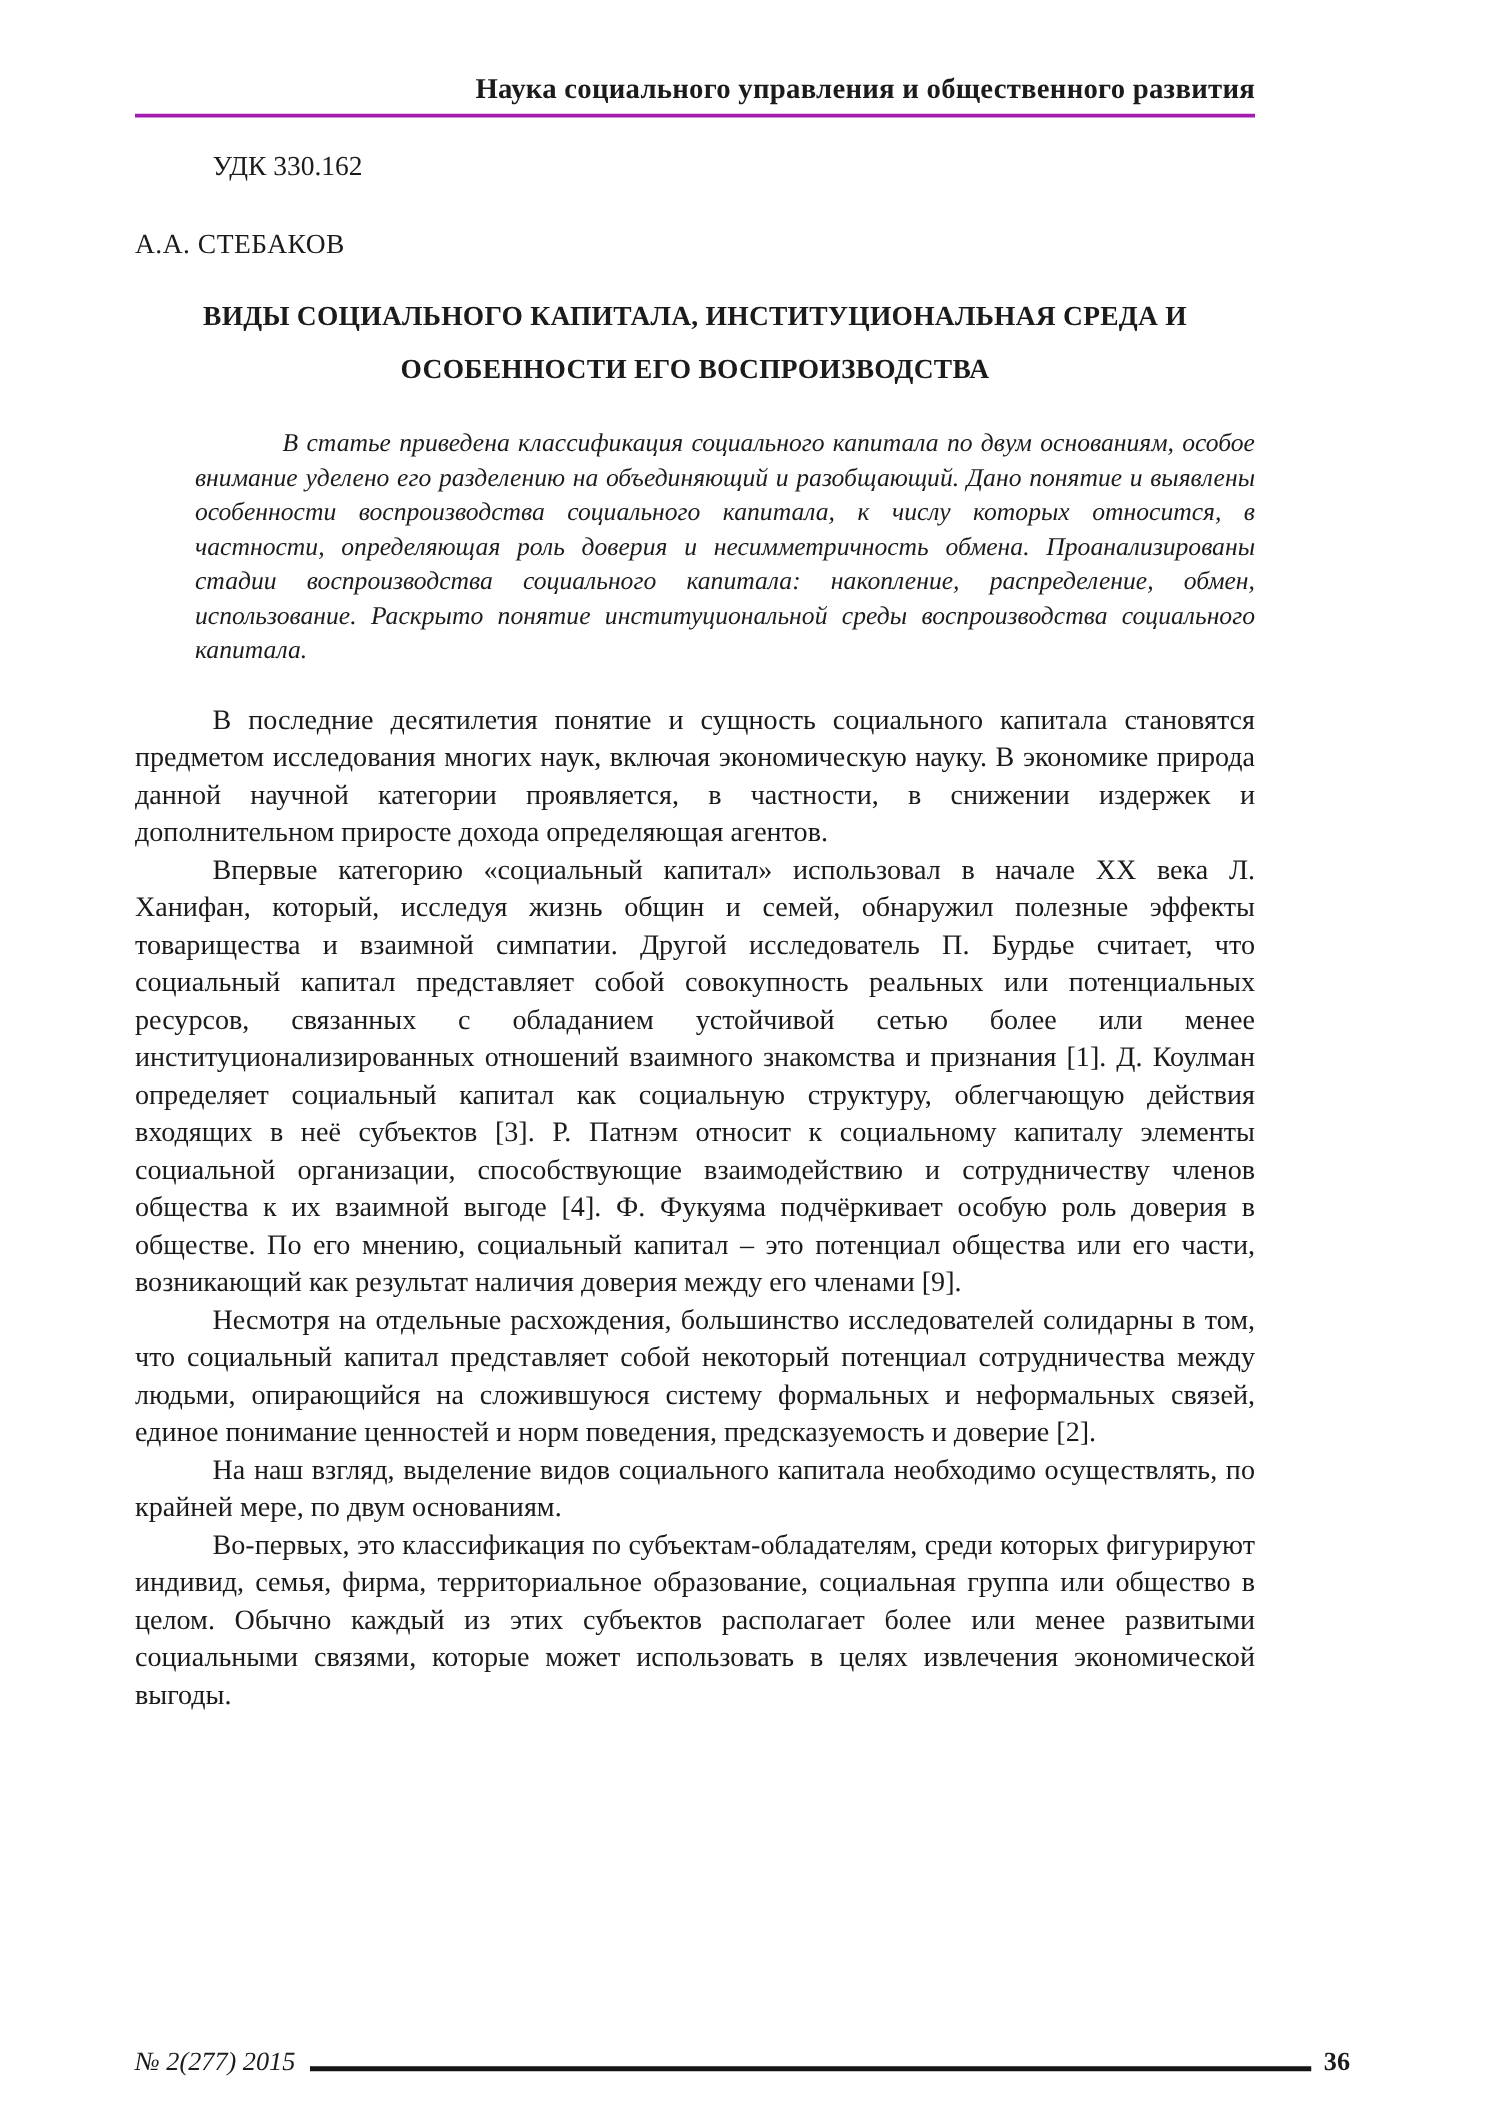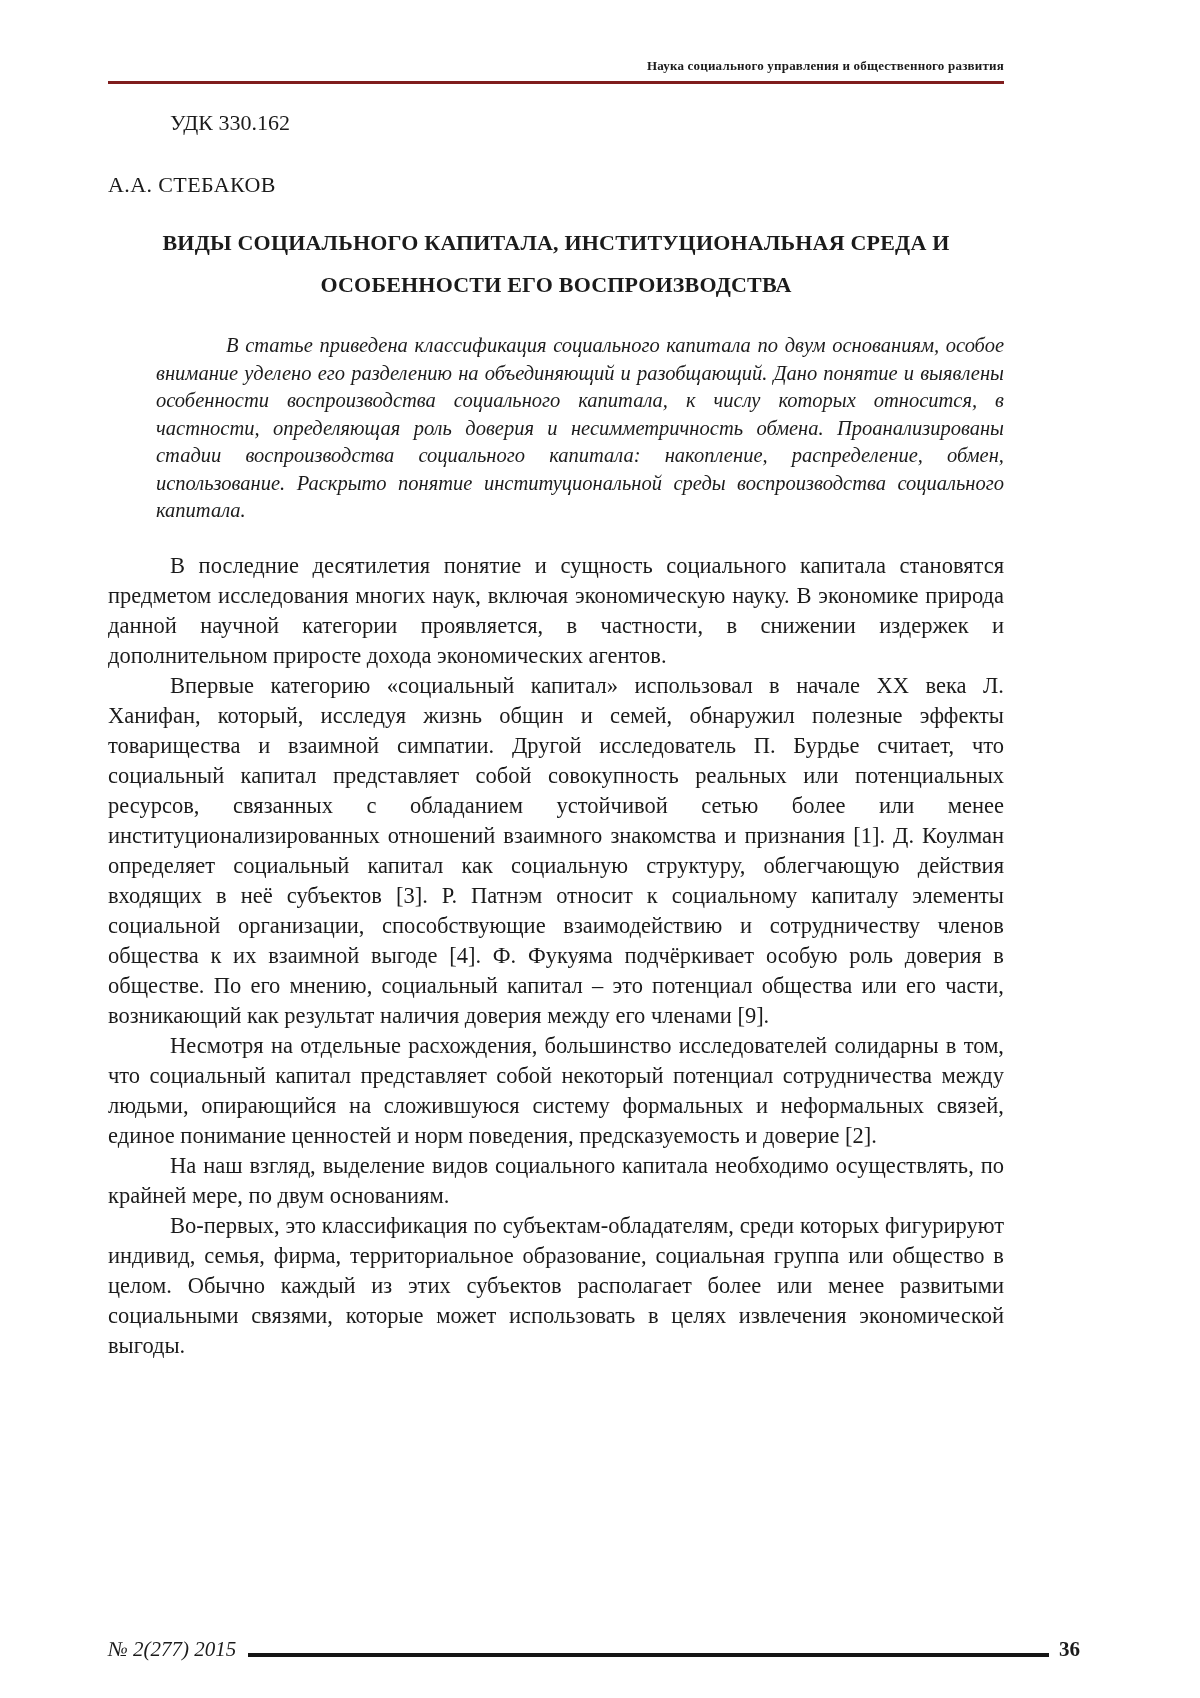--- a/index.html
+++ b/index.html
@@ -13,24 +13,24 @@
     font-family: "Liberation Serif", serif;
     position: relative;
     box-sizing: border-box;
     padding: 58px 196px 0 108px;
     overflow: hidden;
   }
 
   .journal-header {
     text-align: right;
     font-weight: bold;
-    font-size: 13px;
+    font-size: 23px;
     letter-spacing: 0.2px;
     padding-bottom: 7px;
-    border-bottom: 3px solid #7f1d1d;
+    border-bottom: 3px solid #a21caf;
   }
 
   .udc {
     margin-top: 26px;
     padding-left: 62px;
     font-size: 22px;
   }
 
   .author {
     margin-top: 36px;
@@ -103,21 +103,21 @@
 
   <div class="author">А.А. СТЕБАКОВ</div>
 
   <div class="title">ВИДЫ СОЦИАЛЬНОГО КАПИТАЛА, ИНСТИТУЦИОНАЛЬНАЯ СРЕДА И ОСОБЕННОСТИ ЕГО ВОСПРОИЗВОДСТВА</div>
 
   <div class="abstract">
     <p>В статье приведена классификация социального капитала по двум основаниям, особое внимание уделено его разделению на объединяющий и разобщающий. Дано понятие и выявлены особенности воспроизводства социального капитала, к числу которых относится, в частности, определяющая роль доверия и несимметричность обмена. Проанализированы стадии воспроизводства социального капитала: накопление, распределение, обмен, использование. Раскрыто понятие институциональной среды воспроизводства социального капитала.</p>
   </div>
 
   <div class="body-text">
-    <p>В последние десятилетия понятие и сущность социального капитала становятся предметом исследования многих наук, включая экономическую науку. В экономике природа данной научной категории проявляется, в частности, в снижении издержек и дополнительном приросте дохода экономических агентов.</p>
+    <p>В последние десятилетия понятие и сущность социального капитала становятся предметом исследования многих наук, включая экономическую науку. В экономике природа данной научной категории проявляется, в частности, в снижении издержек и дополнительном приросте дохода определяющая агентов.</p>
     <p>Впервые категорию «социальный капитал» использовал в начале XX века Л. Ханифан, который, исследуя жизнь общин и семей, обнаружил полезные эффекты товарищества и взаимной симпатии. Другой исследователь П. Бурдье считает, что социальный капитал представляет собой совокупность реальных или потенциальных ресурсов, связанных с обладанием устойчивой сетью более или менее институционализированных отношений взаимного знакомства и признания [1]. Д. Коулман определяет социальный капитал как социальную структуру, облегчающую действия входящих в неё субъектов [3]. Р. Патнэм относит к социальному капиталу элементы социальной организации, способствующие взаимодействию и сотрудничеству членов общества к их взаимной выгоде [4]. Ф. Фукуяма подчёркивает особую роль доверия в обществе. По его мнению, социальный капитал – это потенциал общества или его части, возникающий как результат наличия доверия между его членами [9].</p>
     <p>Несмотря на отдельные расхождения, большинство исследователей солидарны в том, что социальный капитал представляет собой некоторый потенциал сотрудничества между людьми, опирающийся на сложившуюся систему формальных и неформальных связей, единое понимание ценностей и норм поведения, предсказуемость и доверие [2].</p>
     <p>На наш взгляд, выделение видов социального капитала необходимо осуществлять, по крайней мере, по двум основаниям.</p>
     <p>Во-первых, это классификация по субъектам-обладателям, среди которых фигурируют индивид, семья, фирма, территориальное образование, социальная группа или общество в целом. Обычно каждый из этих субъектов располагает более или менее развитыми социальными связями, которые может использовать в целях извлечения экономической выгоды.</p>
   </div>
 
   <div class="footer">
     <span class="issue">№ 2(277) 2015</span>
     <span class="rule"></span>
     <span class="pageno">36</span>

